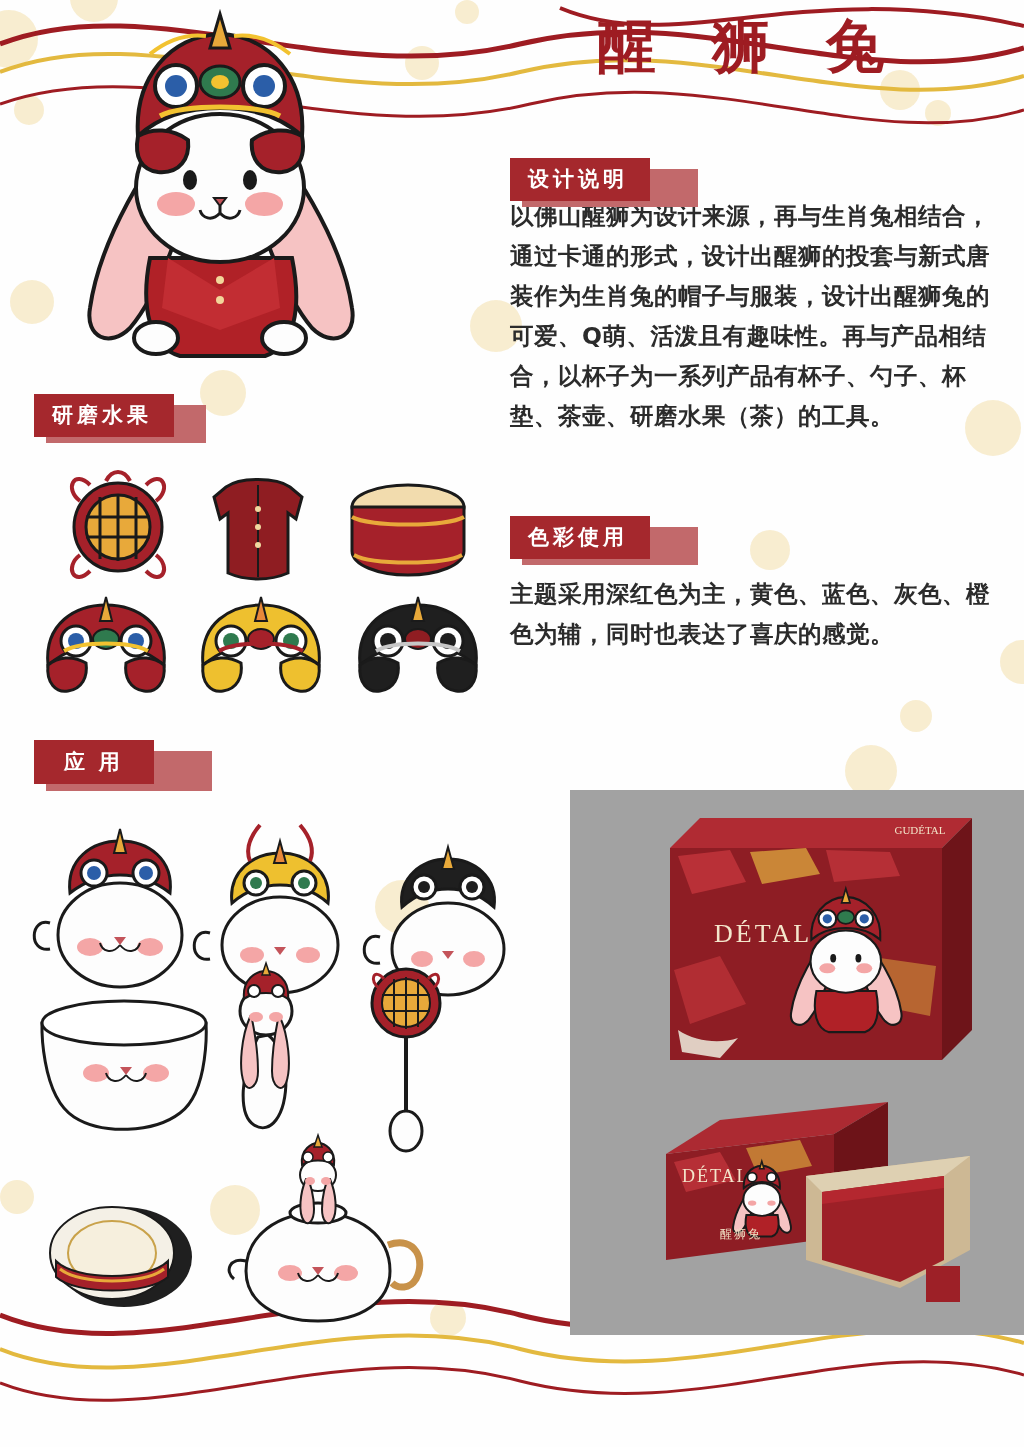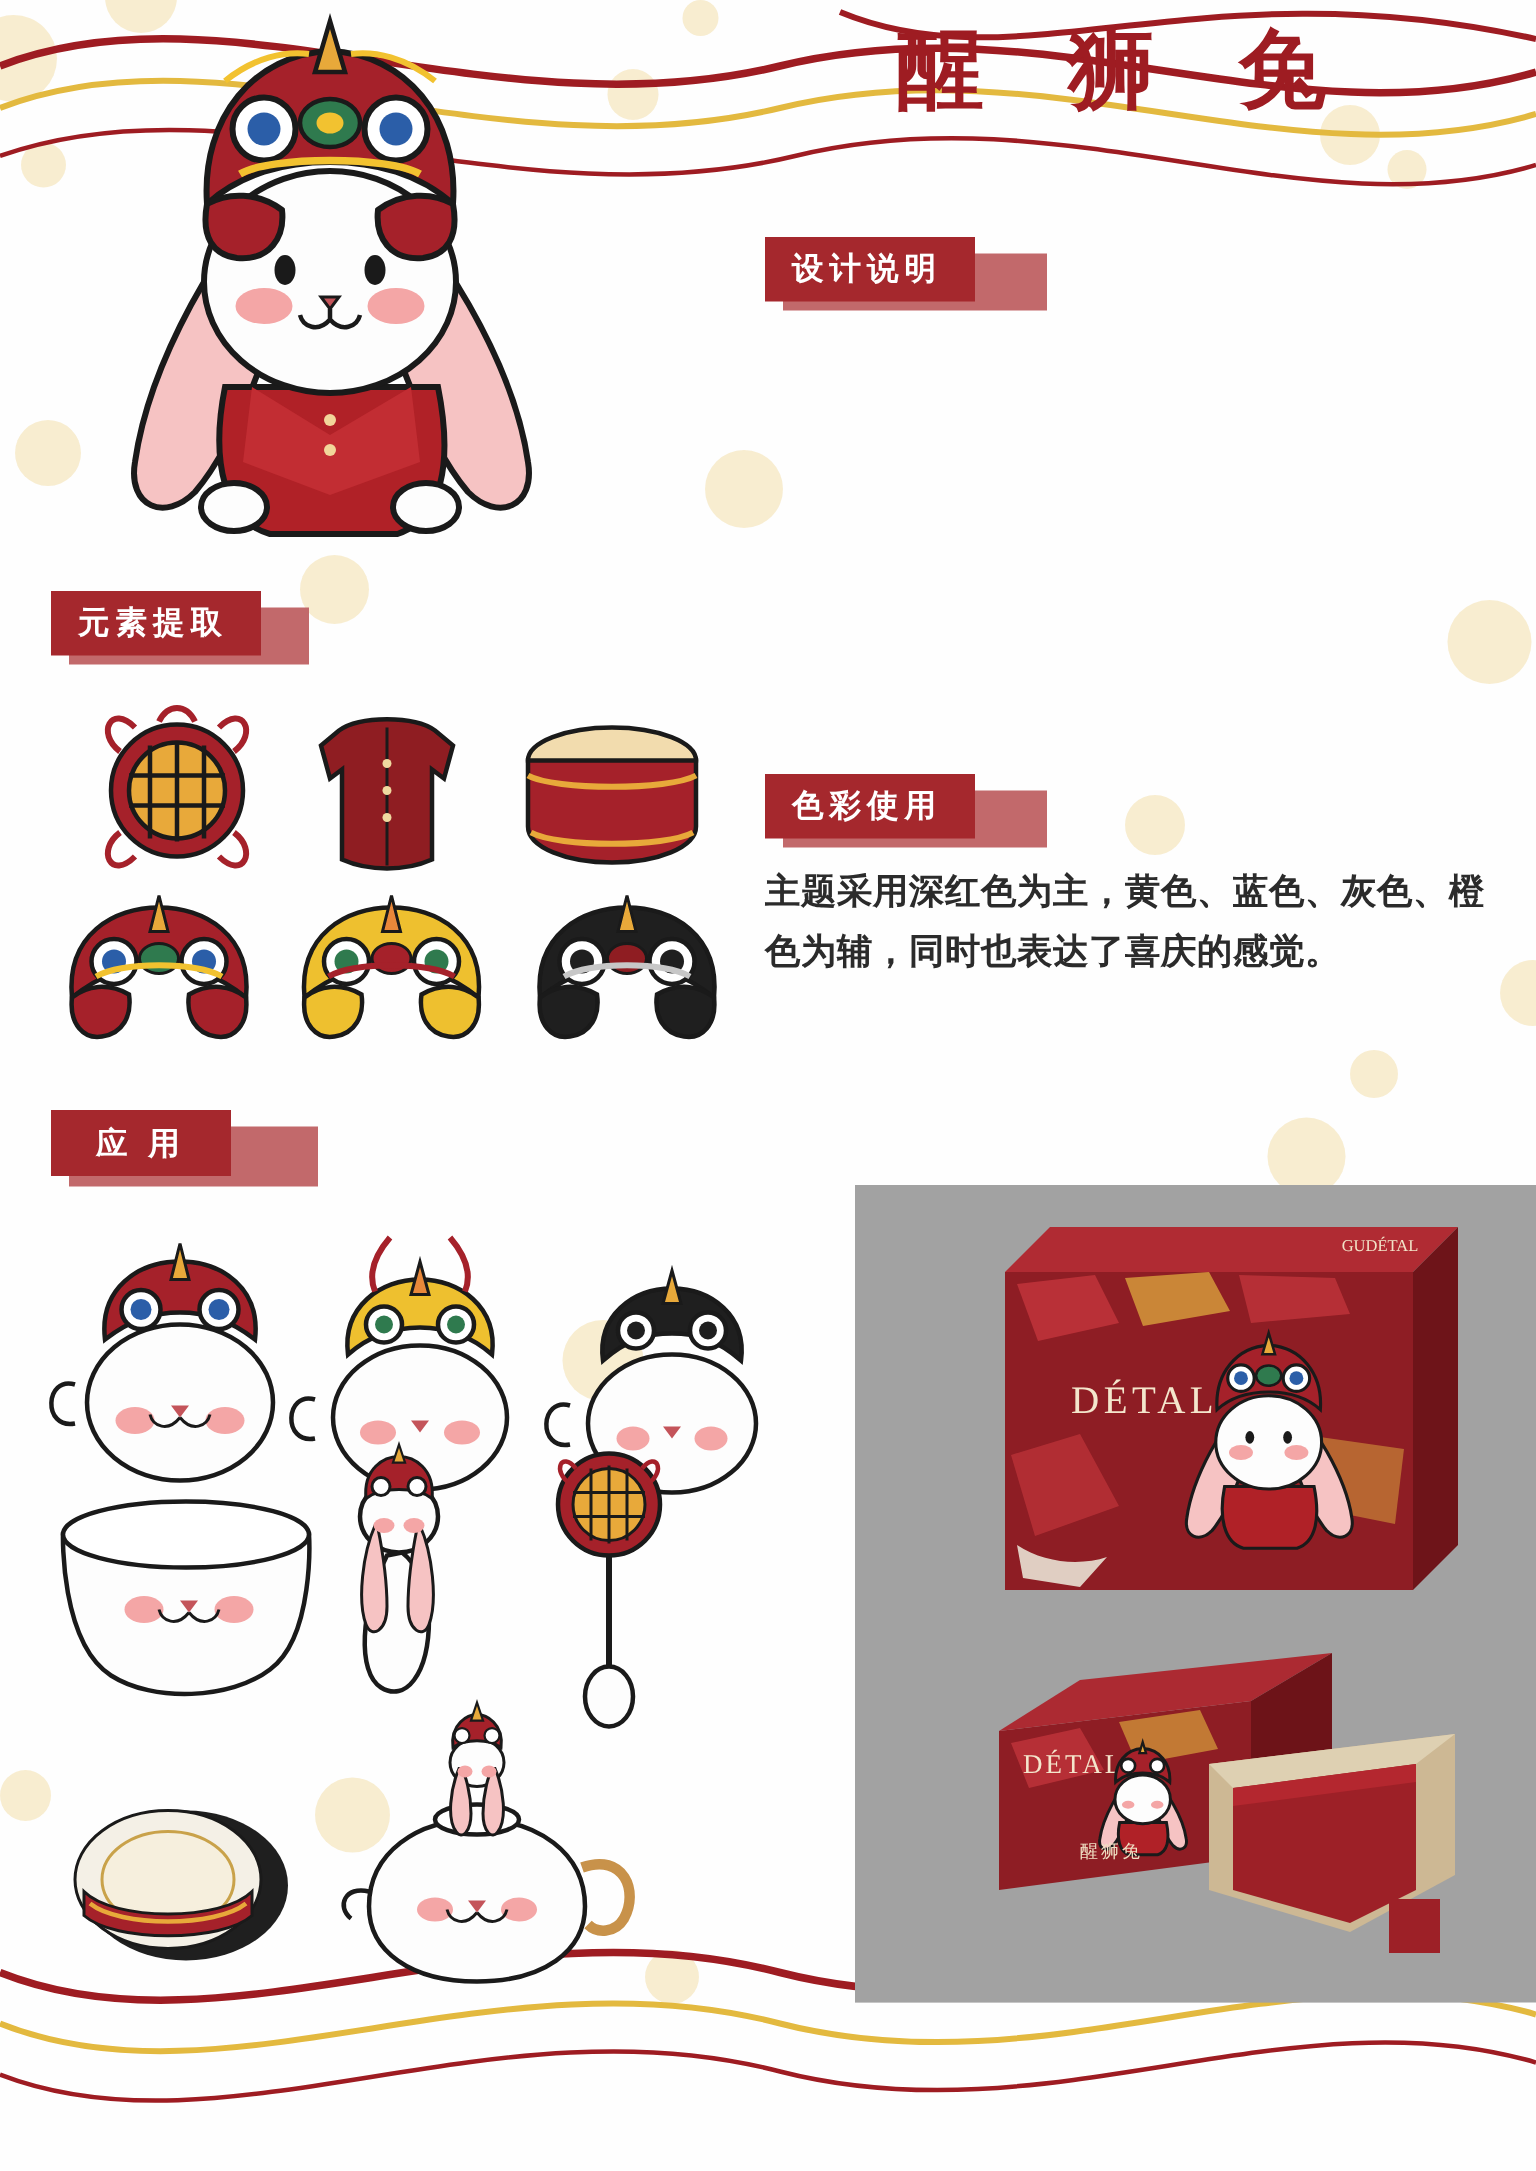--- a/index.html
+++ b/index.html
@@ -149,30 +149,31 @@
     <ellipse cx="190" cy="74" rx="9" ry="7" fill="#f2c230"></ellipse>
     <path d="M130,108 C150,96 230,96 250,108" fill="none" stroke="#f2c230" stroke-width="5"></path>
     <path d="M120,46 C140,30 160,26 176,28" fill="none" stroke="#f2c230" stroke-width="4"></path>
     <path d="M260,46 C240,30 220,26 204,28" fill="none" stroke="#f2c230" stroke-width="4"></path>
   </svg>
 
   <div class="tag-wrap" style="left:510px; top:138px;margin-top:20px;">
     <div style="position:absolute;left:12px;top:11px;width:176px;height:38px;background:#c2696b;"></div>
     <div class="tag" style="position:relative;left:0;top:0;display:inline-block;">设计说明</div>
   </div>
+  <div class="body-text" style="left:510px; top:196px; width:490px;">以佛山醒狮为设计来源，再与生肖兔相结合，通过卡通的形式，设计出醒狮的投套与新式唐装作为生肖兔的帽子与服装，设计出醒狮兔的可爱、Q萌、活泼且有趣味性。再与产品相结合，以杯子为一系列产品有杯子、勺子、杯垫、茶壶、研磨水果（茶）的工具。</div>
 
   <div class="tag-wrap" style="left:510px; top:516px;border-radius:15px;">
     <div style="position:absolute;left:12px;top:11px;width:176px;height:38px;background:#c2696b;"></div>
     <div class="tag" style="position:relative;left:0;top:0;display:inline-block;">色彩使用</div>
   </div>
   <div class="body-text" style="left:510px; top:574px; width:490px;">主题采用深红色为主，黄色、蓝色、灰色、橙色为辅，同时也表达了喜庆的感觉。</div>
 
   <div class="tag-wrap" style="left:34px; top:394px;">
     <div style="position:absolute;left:12px;top:11px;width:160px;height:38px;background:#c2696b;"></div>
-    <div class="tag" style="position:relative;left:0;top:0;display:inline-block;">元素提取</div>
+    <div class="tag" style="position:relative;left:0;top:0;display:inline-block;">研磨水果</div>
   </div>
 
   <svg class="elements" viewBox="0 0 450 250">
 
     <g>
       <circle cx="88" cy="72" r="44" fill="#a5212a" stroke="#1a1a1a" stroke-width="3"></circle>
       <circle cx="88" cy="72" r="32" fill="#e8a93a" stroke="#1a1a1a" stroke-width="3"></circle>
       <path d="M56,62 H120 M56,82 H120 M70,42 V104 M88,40 V106 M106,42 V104" fill="none" stroke="#1a1a1a" stroke-width="3"></path>
       <path d="M60,30 C44,14 34,34 50,46" fill="none" stroke="#a5212a" stroke-width="4"></path>
       <path d="M116,30 C132,14 142,34 126,46" fill="none" stroke="#a5212a" stroke-width="4"></path>

